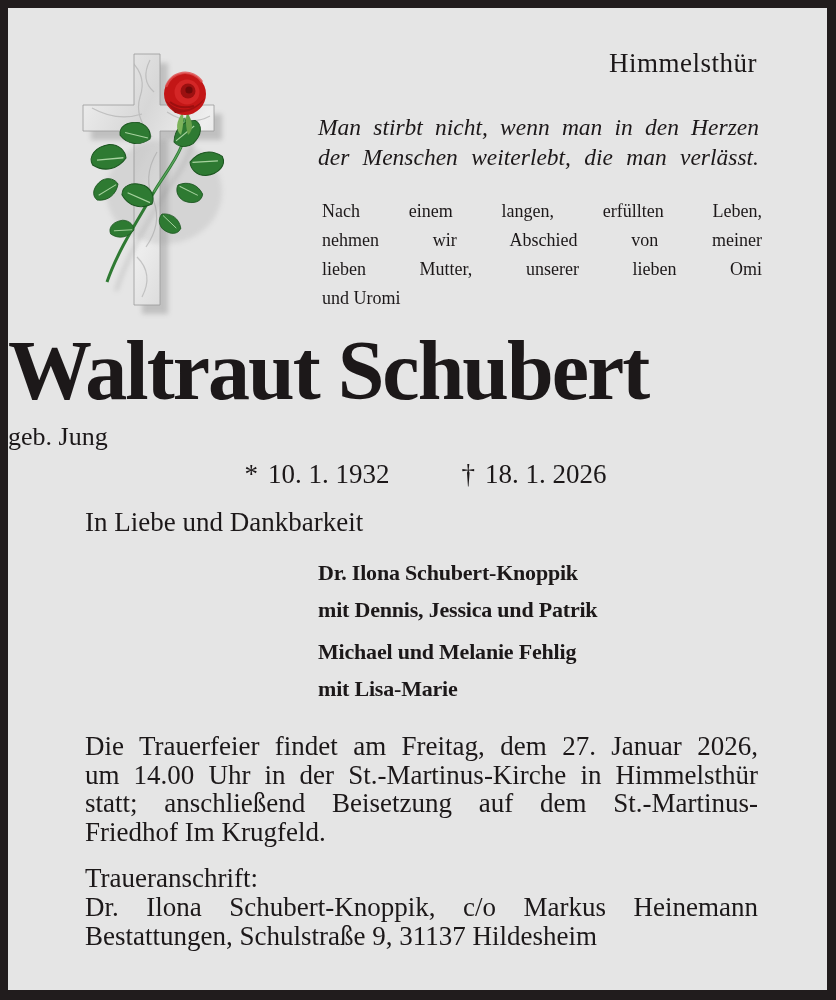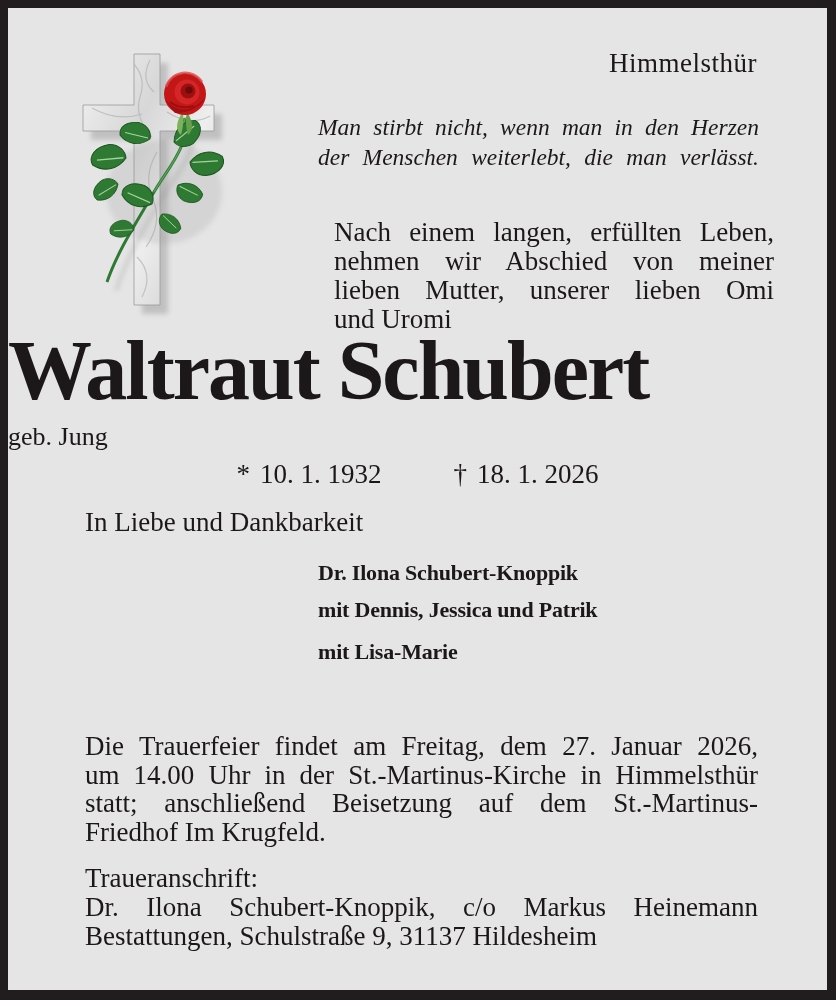--- a/index.html
+++ b/index.html
@@ -32,22 +32,22 @@
 
   
   .quote {
     left: 310px; top: 104px; width: 441px;
     font-style: italic;
     font-size: 23.5px; line-height: 30px;
   }
 
   
   .intro {
-    left: 326px; top: 189px; width: 440px;
-    font-size: 27px; line-height: 29px; margin-top: 21px;
+    left: 314px; top: 189px; width: 440px;
+    font-size: 18px; line-height: 29px;
   }
 
   .jline { text-align: justify; text-align-last: justify; }
   .lline { text-align: right; text-align-last: left; }
 
   
   .name {
     left: 0; top: 321px; width: 819px;
     text-align: left;
     font-size: 84px; line-height: 84px;
@@ -56,21 +56,21 @@
     white-space: nowrap;
   }
 
   .maiden {
     left: 0; top: 415px; width: 819px;
     text-align: left;
     font-size: 26px; line-height: 27px;
   }
 
   .dates {
-    left: 0; top: 452px; width: 819px;
+    left: 8px; top: 452px; width: 819px;
     display: flex; justify-content: center; gap: 72px;
     font-size: 27px; line-height: 28px; text-align: right;
   }
   .dates .sym { margin-right: 10px; }
 
   .closing {
     left: 77px; top: 500px;
     font-size: 27px; line-height: 28px; text-align: right;
   }
 
@@ -186,20 +186,21 @@
   </div>
 
   <div class="abs closing">In Liebe und Dankbarkeit</div>
 
   <div class="abs mourners">
     <div class="group">
       <div>Dr. Ilona Schubert-Knoppik</div>
       <div>mit Dennis, Jessica und Patrik</div>
     </div>
     <div class="group">
+      <div>Michael und Melanie Fehlig</div>
       <div>mit Lisa-Marie</div>
     </div>
   </div>
 
   <div class="abs funeral">
     <div class="jline">Die Trauerfeier findet am Freitag, dem 27. Januar 2026,</div>
     <div class="jline">um 14.00 Uhr in der St.-Martinus-Kirche in Himmelsthür</div>
     <div class="jline">statt; anschließend Beisetzung auf dem St.-Martinus-</div>
     <div class="lline">Friedhof Im Krugfeld.</div>
   </div>

